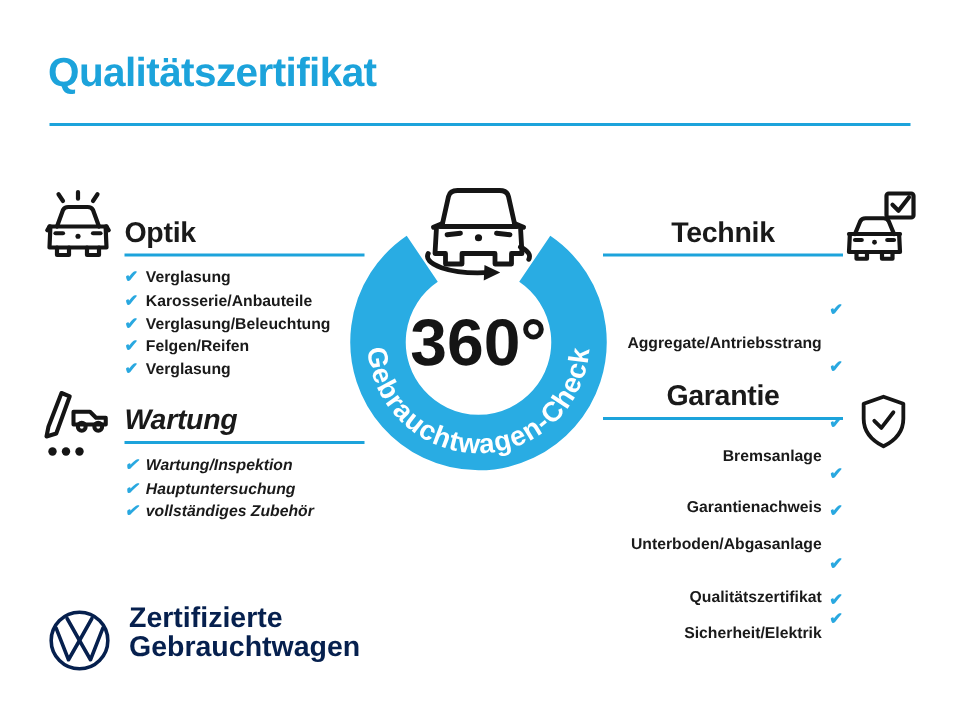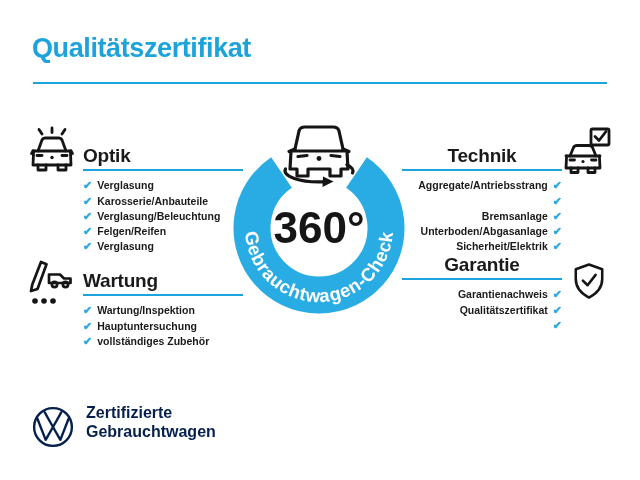--- a/index.html
+++ b/index.html
@@ -30,43 +30,43 @@
   .sec .rule { height: 2.3px; background: #1CA3DB; margin-top: 3px; }
   .sec ul { list-style: none; margin-top: 7px; }
   .sec .item {
     display: flex; align-items: center; gap: 5px;
     font-size: 10.5px; font-weight: bold; color: #1a1a1a;
     line-height: 15.3px; white-space: nowrap;
   }
   .sec.right { text-align: center; }
   .sec.right .item { justify-content: flex-end; }
   .sec.right .item .chk { order: 2; }
-  .sec.right .item .lbl { order: 1; }
+  .sec.right .item .lbl { order: 1; margin-top: 44px; }
   .chk { color: #29A8E0; font-size: 11px; }
 
   #sec-optik    { left: 83px;  top: 146px; }
   #sec-technik  { right: 78px; top: 146px; }
-  #sec-wartung  { left: 83px;  top: 271px; }
+  #sec-wartung  { left: 83px;  top: 271px; font-style: italic; }
   #sec-garantie { right: 78px; top: 255px; }
 
   
   .sec-icon { position: absolute; }
   #icon-optik    { left: 26px;  top: 126px; }
   #icon-technik  { left: 562px; top: 126px; }
   #icon-wartung  { left: 26px;  top: 258px; }
   #icon-garantie { left: 572px; top: 261px; }
 
   
   .center-graphic { position: absolute; left: 209px; top: 111px; }
 
   
   .footer-logo { position: absolute; left: 31px; top: 405px; }
   .footer-text {
     position: absolute; left: 86px; top: 404px;
-    font-size: 16px; line-height: 18.5px; font-weight: bold;
+    font-size: 19px; line-height: 18.5px; font-weight: bold;
     color: #06204E;
   }
 
   svg { display: block; }
 </style>
 </head>
 <body>
 
 <div class="stage">
 

